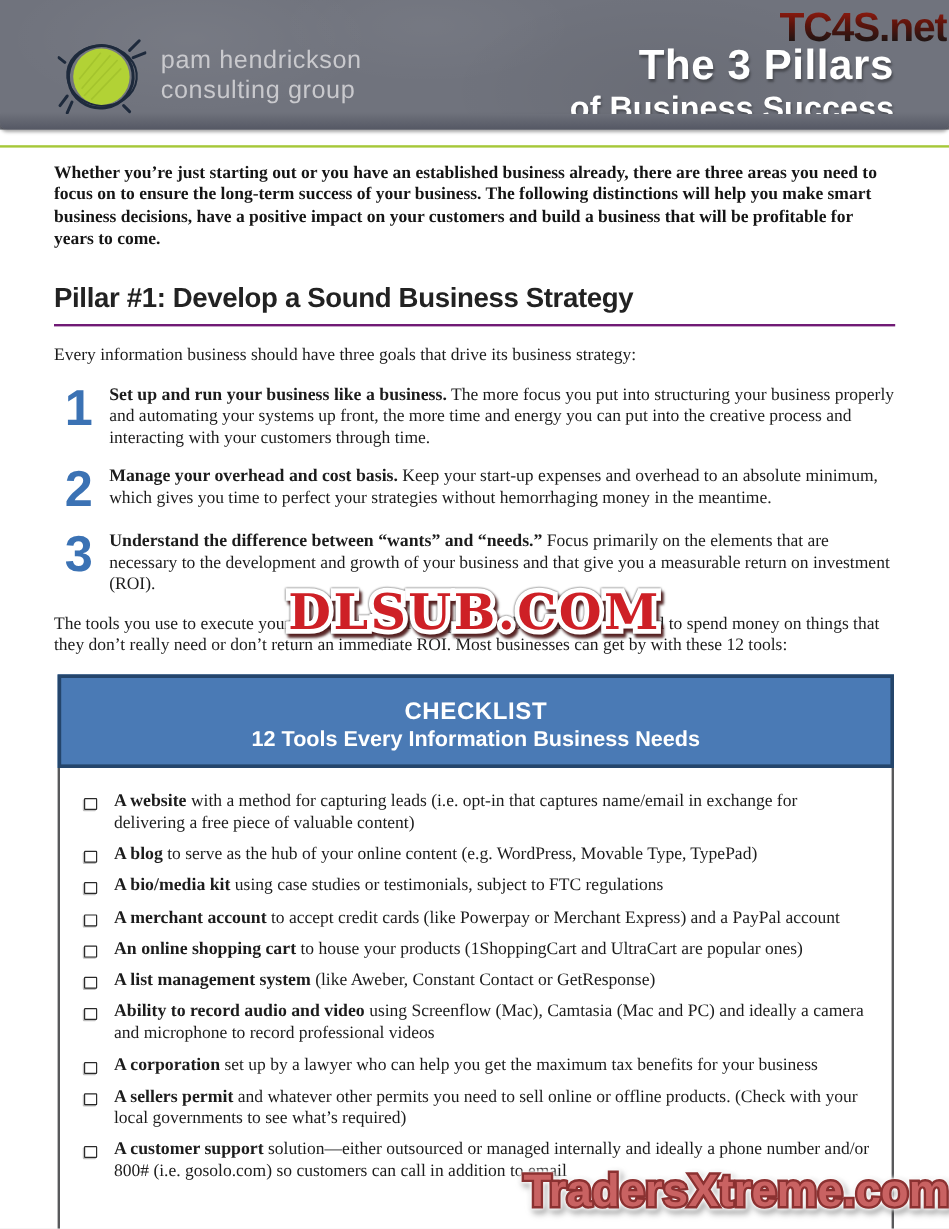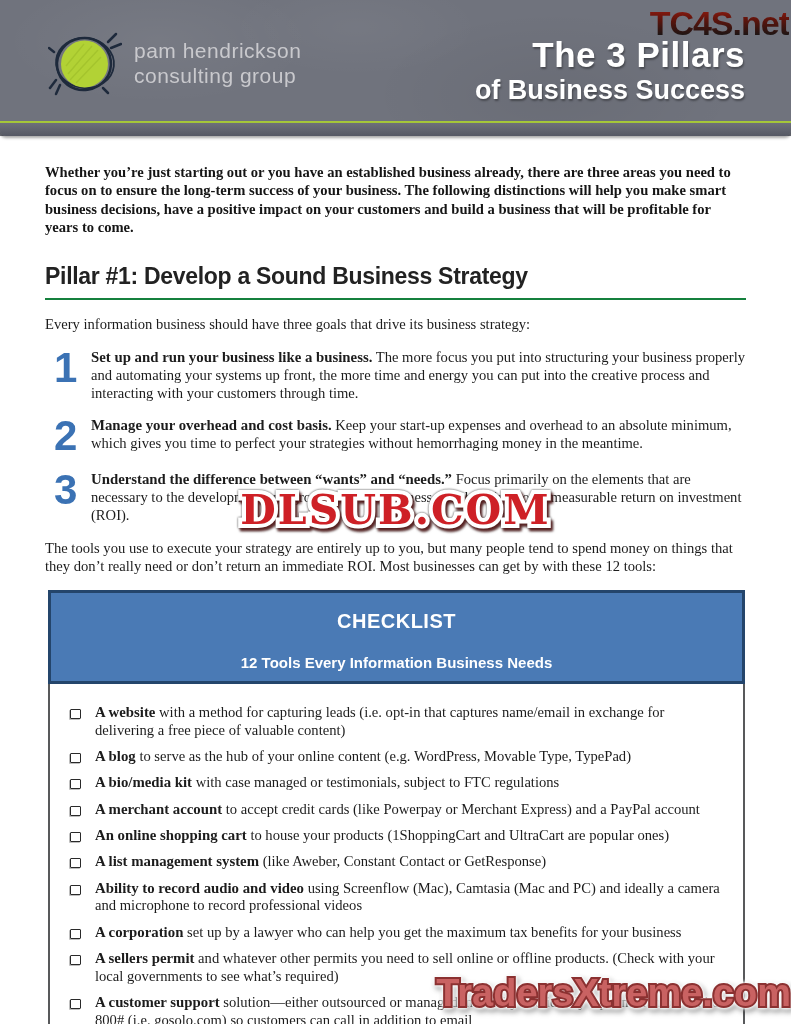--- a/index.html
+++ b/index.html
@@ -10,21 +10,21 @@
     margin: 0 auto;
     background: #ffffff;
     overflow: hidden;
     font-family: "Liberation Serif", serif;
     color: #1c1c1c;
   }
 
   
   .header {
     position: relative;
-    height: 136px;
+    height: 108px;
     background:
       radial-gradient(ellipse 220px 90px at 20% 30%, rgba(255,255,255,0.05), transparent 70%),
       radial-gradient(ellipse 260px 120px at 70% 70%, rgba(0,0,0,0.06), transparent 70%),
       radial-gradient(ellipse 180px 70px at 45% 20%, rgba(255,255,255,0.04), transparent 70%),
       #70737d;
   }
   .green-line {
     position: absolute; left: 0; right: 0; top: 121px;
     height: 2px; background: #a6c839;
   }
@@ -93,21 +93,21 @@
     font-size: 14.6px; line-height: 18.4px;
     color: #151515;
     font-weight: bold;
   }
   .pillar-heading {
     margin-top: 26px;
     font-family: "Liberation Sans", sans-serif;
     font-weight: bold; font-size: 23px; letter-spacing: -0.3px;
     color: #222222;
     padding-bottom: 8px;
-    border-bottom: 2px solid #15803d;
+    border-bottom: 2px solid #701a75;
   }
   .lead { margin-top: 15px; font-size: 14.6px; line-height: 18.4px; }
 
   .goals { margin-top: 15px; }
   .goal { display: flex; margin-bottom: 14px; }
   .goal-num {
     flex: 0 0 46px;
     font-family: "Liberation Sans", sans-serif;
     font-weight: bold; font-size: 42px; line-height: 0.95;
     color: #3b72b4;
@@ -127,21 +127,21 @@
   .check-header {
     background: #4a7ab5;
     border: 3px solid #24456b;
     text-align: center;
     color: #ffffff;
     font-family: "Liberation Sans", sans-serif;
     font-weight: bold;
     padding: 17px 0 9px 0;
   }
   .check-title { font-size: 20px; line-height: 1.15; letter-spacing: 0.5px; }
-  .check-subtitle { font-size: 15px; line-height: 1.3; margin-top: 20px; }
+  .check-subtitle { font-size: 18px; line-height: 1.3; }
   .check-body {
     border: 2px solid #58595b;
     border-top: none;
     background: #ffffff;
     padding: 20px 16px 14px 18px;
     min-height: 396px;
   }
   .check-item { display: flex; margin-bottom: 8.5px; }
   .cbox {
     flex: 0 0 11px;
@@ -266,21 +266,21 @@
               <b>A blog</b>
               <span>to serve as the hub of your online content (e.g. WordPress, Movable Type, TypePad)</span>
             </span>
           </div>
 
 
           <div class="check-item">
             <span class="cbox"></span>
             <span class="check-text">
               <b>A bio/media kit</b>
-              <span>with case managed or testimonials, subject to FTC regulations</span>
+              <span>using case studies or testimonials, subject to FTC regulations</span>
             </span>
           </div>
 
           <div class="check-item">
             <span class="cbox"></span>
             <span class="check-text">
               <b>A merchant account</b>
               <span>to accept credit cards (like Powerpay or Merchant Express) and a PayPal account</span>
             </span>
           </div>

